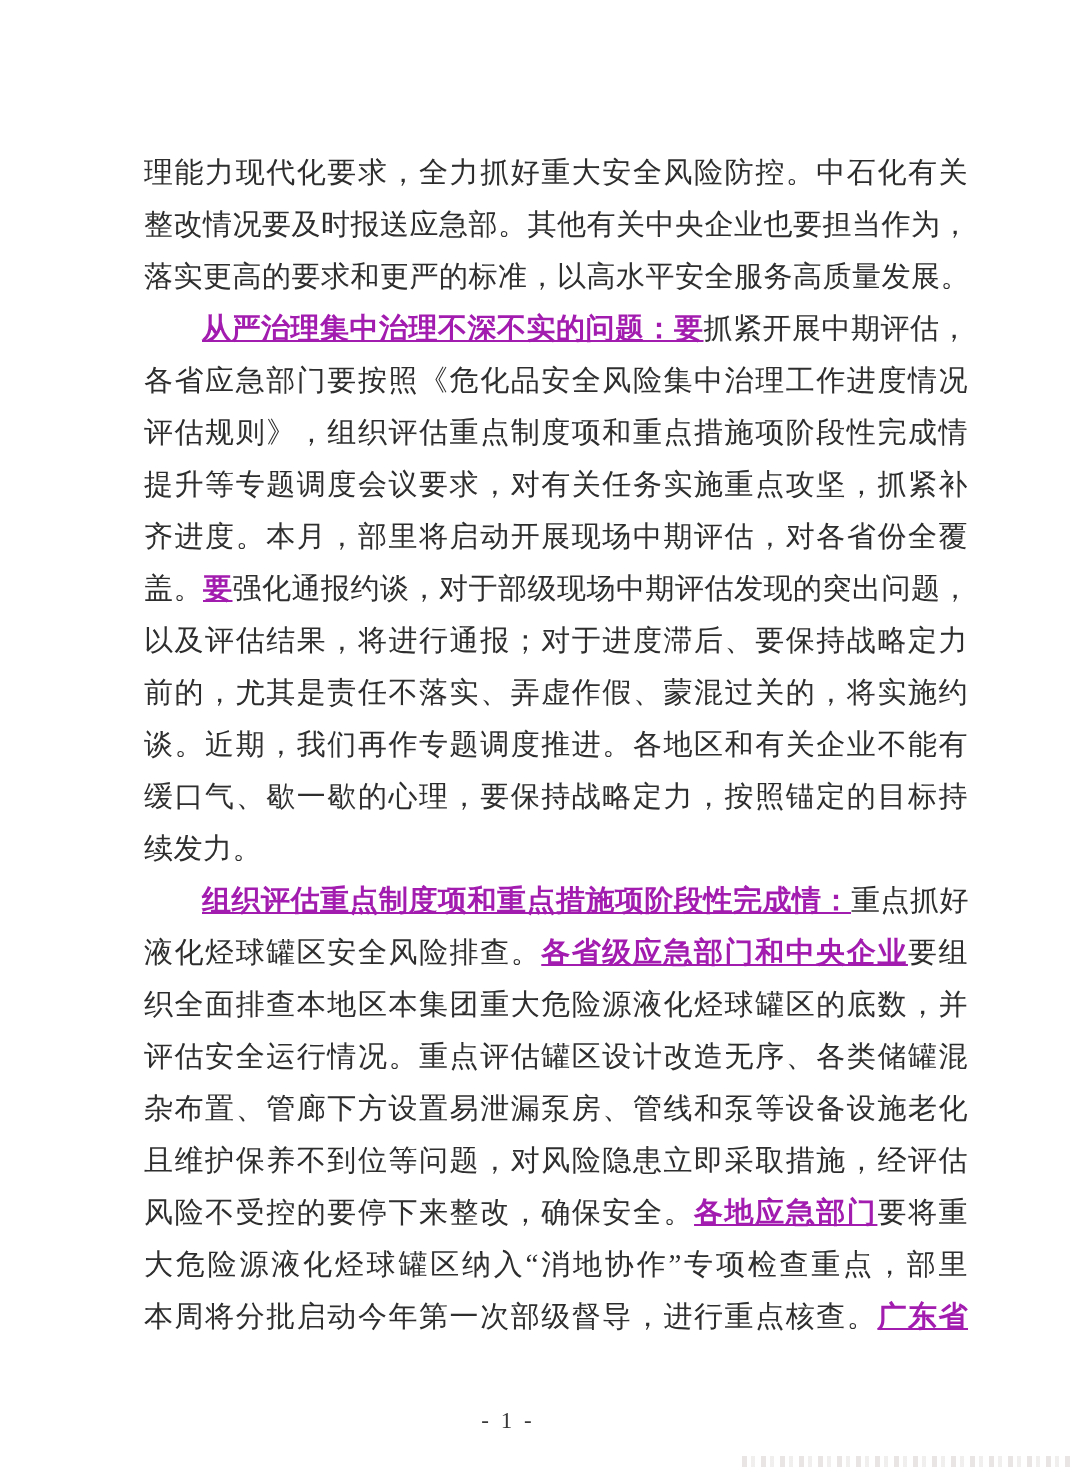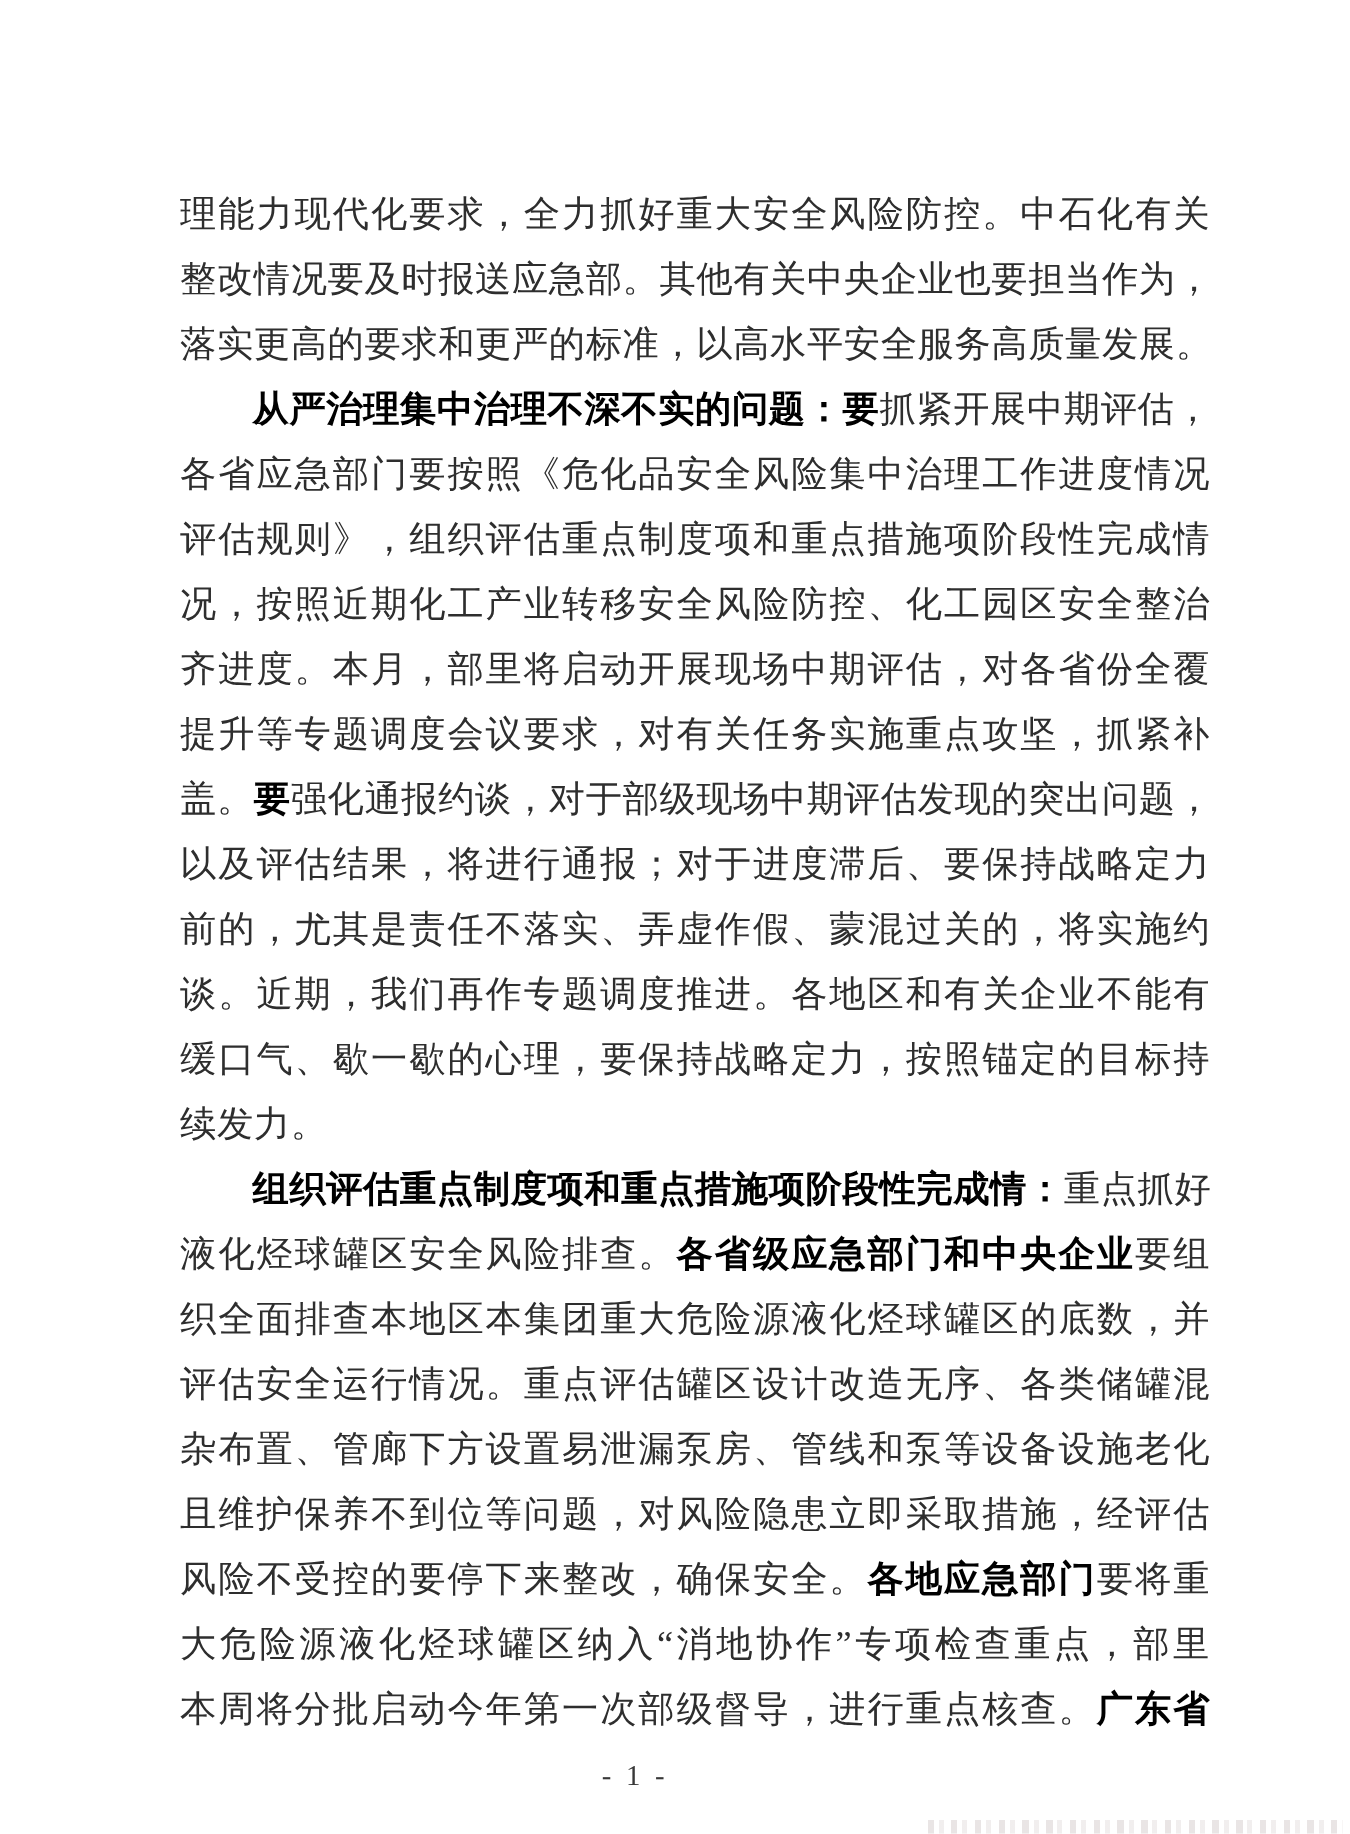--- a/index.html
+++ b/index.html
@@ -38,21 +38,22 @@
   }
   .doc-line.short {
     text-align: right;
     text-align-last: left;
   }
   .doc-line.indent {
     text-indent: 2em;
   }
   .doc-line .b {
     font-weight: bold;
-    color: #000000;
+    color: #a21caf;
+    text-decoration: underline;
   }
   .page-number {
     position: absolute;
     left: 136px;
     top: 1408px;
     width: 824px;
     text-align: center;
     transform: translateX(-40px);
     font-size: 23px;
     letter-spacing: 3px;
@@ -85,23 +86,22 @@
     <div>
       <div class="doc-line"><span>理能力现代化要求，全力抓好重大安全风险防控。中石化有关</span></div>
       <div class="doc-line"><span>整改情况要及时报送应急部。其他有关中央企业也要担当作为，</span></div>
       <div class="doc-line"><span>落实更高的要求和更严的标准，以高水平安全服务高质量发展。</span></div>
     </div>
 
     <div>
       <div class="doc-line indent"><span class="b">从严治理集中治理不深不实的问题：要</span><span>抓紧开展中期评估，</span></div>
       <div class="doc-line"><span>各省应急部门要按照《危化品安全风险集中治理工作进度情况</span></div>
       <div class="doc-line"><span>评估规则》，组织评估重点制度项和重点措施项阶段性完成情</span></div>
-      <div class="doc-line"><span>况，按照近期化工产业转移安全风险防控、化工园区安全整治</span></div>
+      <div class="doc-line"><span>提升等专题调度会议要求，对有关任务实施重点攻坚，抓紧补</span></div>
       <div class="doc-line"><span>齐进度。本月，部里将启动开展现场中期评估，对各省份全覆</span></div>
-      <div class="doc-line"><span>提升等专题调度会议要求，对有关任务实施重点攻坚，抓紧补</span></div>
       <div class="doc-line"><span>盖。</span><span class="b">要</span><span>强化通报约谈，对于部级现场中期评估发现的突出问题，</span></div>
       <div class="doc-line"><span>以及评估结果，将进行通报；对于进度滞后、要保持战略定力</span></div>
       <div class="doc-line"><span>前的，尤其是责任不落实、弄虚作假、蒙混过关的，将实施约</span></div>
       <div class="doc-line"><span>谈。近期，我们再作专题调度推进。各地区和有关企业不能有</span></div>
       <div class="doc-line"><span>缓口气、歇一歇的心理，要保持战略定力，按照锚定的目标持</span></div>
       <div class="doc-line short"><span>续发力。</span></div>
     </div>
 
     <div>
       <div class="doc-line indent"><span class="b">组织评估重点制度项和重点措施项阶段性完成情：</span><span>重点抓好</span></div>

